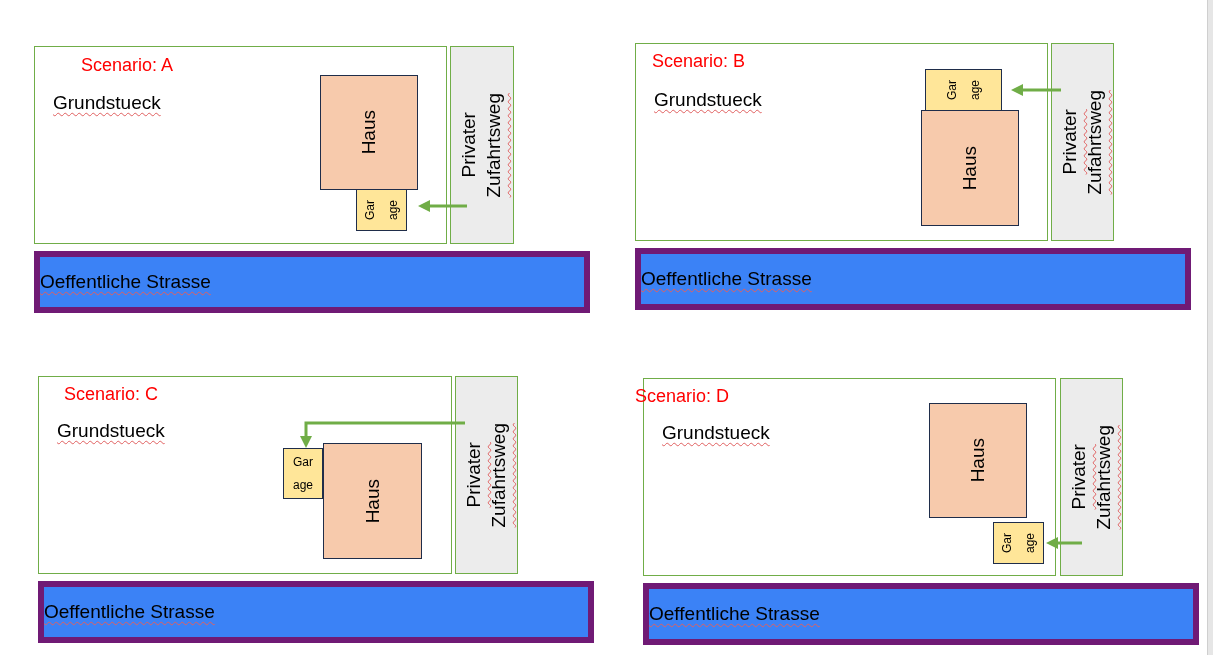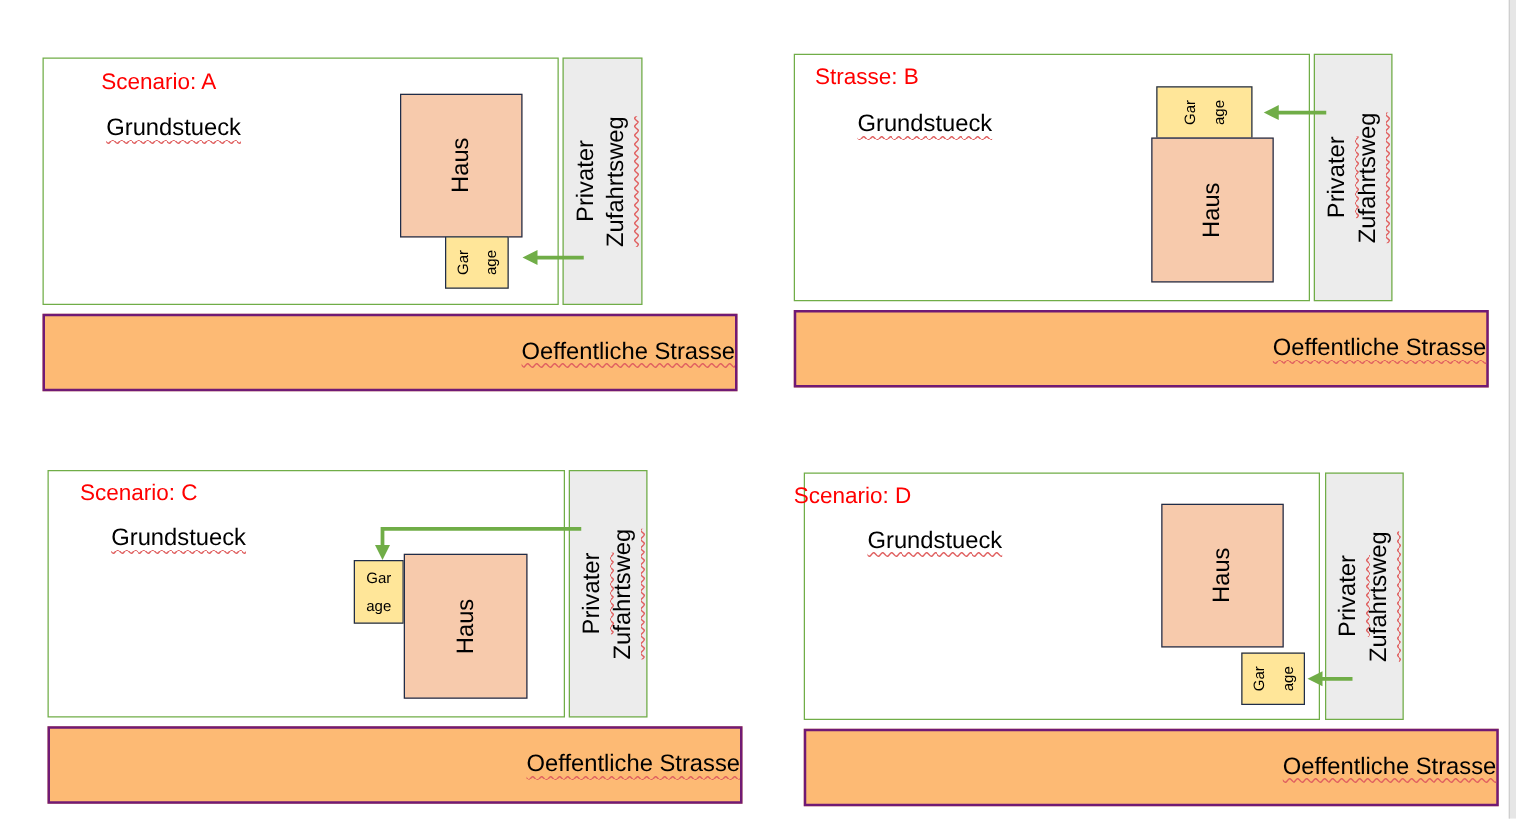--- a/index.html
+++ b/index.html
@@ -10,26 +10,26 @@
     color:#000;
   }
   .scrollbar {
     position:absolute; left:1207px; top:0; width:6px; height:655px;
     background:#e6e6e6; border-left:1px solid #cfcfcf;
   }
   .scenario { position:absolute; left:0; top:0; width:1213px; height:655px; }
   .box { position:absolute; box-sizing:border-box; }
   .lot { border:1px solid #70ad47; background:#ffffff; }
   .driveway { border:1px solid #70ad47; background:#ececec; }
-  .street { border:2px solid #701a75; background:#fdba74; display:flex; align-items:center; justify-content:flex-end; }
+  .street { border:6px solid #701a75; background:#3b82f6; display:flex; align-items:center; justify-content:flex-start; }
   .house { border:1.5px solid #1f2d4a; background:#f7caac; display:flex; align-items:center; justify-content:center; }
   .garage { border:1.5px solid #1f2d4a; background:#ffe699; display:flex; align-items:center; justify-content:center; }
   .scen-label { position:absolute; color:#ff0000; font-size:18px; white-space:nowrap; }
   .lot-label { position:absolute; font-size:19px; white-space:nowrap; }
-  .squiggle { text-decoration: underline wavy #e06060; text-decoration-thickness:1px; text-underline-offset:3px;margin-left:32px; }
+  .squiggle { text-decoration: underline wavy #e06060; text-decoration-thickness:1px; text-underline-offset:3px; }
   .street-label { font-size:19px; white-space:nowrap; }
   .vert { writing-mode: vertical-rl; transform: rotate(180deg); white-space:nowrap; }
   .house .vert { font-size:19px; }
   .garage .vert { font-size:12px; line-height:1.9; text-align:center; }
   .garage .horiz { font-size:12px; line-height:1.9; text-align:center; }
   .drive-text { font-size:19px; line-height:1.3; text-align:center; }
   .arrow { position:absolute; left:0; top:0; overflow:visible; }
 </style>
 </head>
 <body>
@@ -54,21 +54,21 @@
     <line x1="467" y1="206" x2="428" y2="206" stroke="#70ad47" stroke-width="3"></line>
     <polygon points="418,206 430,200 430,212" fill="#70ad47"></polygon>
   </svg>
   <div class="box street" style="left:34px;top:251px;width:556px;height:62px;">
     <span class="street-label squiggle">Oeffentliche Strasse</span>
   </div>
 </div>
 
 <div class="scenario">
   <div class="box lot" style="left:635px;top:43px;width:413px;height:198px;"></div>
-  <div class="scen-label" style="left:652px;top:51px;">Strasse: B</div>
+  <div class="scen-label" style="left:652px;top:51px;">Scenario: B</div>
   <div class="lot-label squiggle" style="left:654px;top:89px;">Grundstueck</div>
   <div class="box garage" style="left:925px;top:69px;width:77px;height:42px;">
     <span class="vert">Gar</span>
     <span class="vert">age</span>
   </div>
   <div class="box house" style="left:921px;top:110px;width:98px;height:116px;">
     <span class="vert">Haus</span>
   </div>
   <div class="box driveway" style="left:1051px;top:43px;width:63px;height:198px;display:flex;align-items:center;justify-content:center;">
     <span class="vert drive-text"><span class="squiggle">Privater</span><br><span class="squiggle">Zufahrtsweg</span></span>

